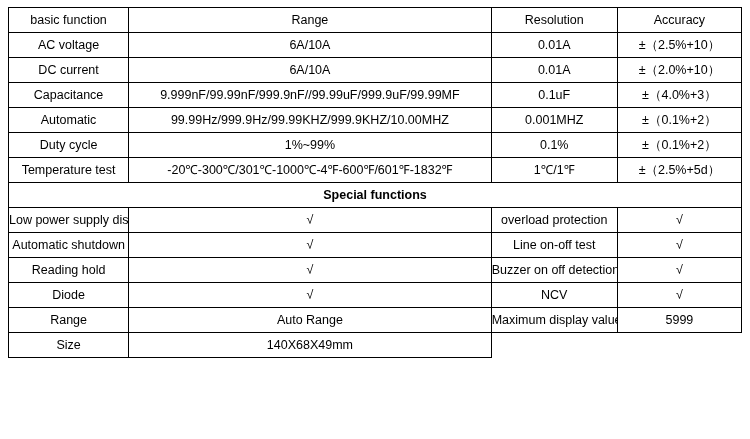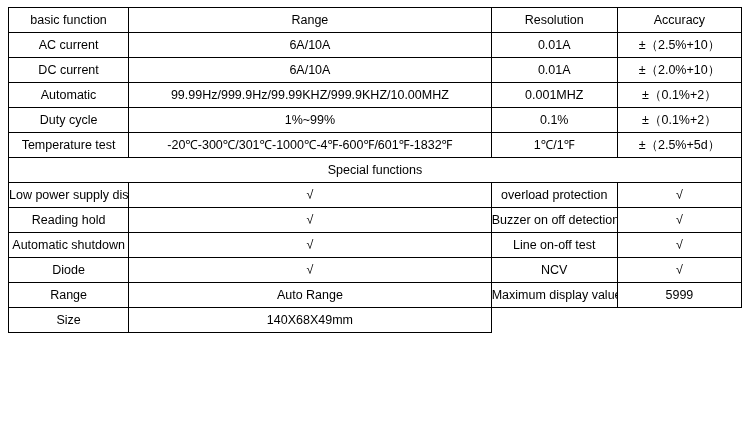--- a/index.html
+++ b/index.html
@@ -30,21 +30,21 @@
     height: 24px;
     white-space: nowrap;
     overflow: hidden;
   }
   .col-fn   { width: 120px; }
   .col-rng  { width: 362px; }
   .col-res  { width: 126px; }
   .col-acc  { width: 124px; }
 
   .hdr { font-size: 12.5px; margin-top: 32px; }
-  .sp-title { font-size: 12.5px; }
+  .sp-title { font-size: 12.5px; font-weight: bold; }
   .sf-label { font-size: 12.5px; }
   .check { font-size: 13px; }
   .small-note { font-size: 12px; }
 </style>
 </head>
 <body>
 
 <table id="spec-table">
   <colgroup>
     <col class="col-fn">
@@ -54,30 +54,36 @@
   </colgroup>
   <tbody>
     <tr>
       <td class="hdr">basic function</td>
       <td class="hdr">Range</td>
       <td class="hdr">Resolution</td>
       <td class="hdr">Accuracy</td>
     </tr>
 
     <tr>
-      <td>AC current</td>
+      <td>AC voltage</td>
       <td>6A/10A</td>
       <td>0.01A</td>
       <td>±（2.5%+10）</td>
     </tr>
     <tr>
       <td>DC current</td>
       <td>6A/10A</td>
       <td>0.01A</td>
       <td>±（2.0%+10）</td>
+    </tr>
+    <tr>
+      <td>Capacitance</td>
+      <td class="small-note">9.999nF/99.99nF/999.9nF//99.99uF/999.9uF/99.99MF</td>
+      <td>0.1uF</td>
+      <td>±（4.0%+3）</td>
     </tr>
     <tr>
       <td>Automatic</td>
       <td>99.99Hz/999.9Hz/99.99KHZ/999.9KHZ/10.00MHZ</td>
       <td>0.001MHZ</td>
       <td>±（0.1%+2）</td>
     </tr>
     <tr>
       <td>Duty cycle</td>
       <td>1%~99%</td>
@@ -95,29 +101,29 @@
       <td class="sp-title" colspan="4">Special functions</td>
     </tr>
 
     <tr>
       <td class="sf-label">Low power supply display</td>
       <td class="check">√</td>
       <td class="sf-label">overload protection</td>
       <td class="check">√</td>
     </tr>
     <tr>
+      <td class="sf-label">Automatic shutdown</td>
+      <td class="check">√</td>
+      <td class="sf-label">Line on-off test</td>
+      <td class="check">√</td>
+    </tr>
+    <tr>
       <td class="sf-label">Reading hold</td>
       <td class="check">√</td>
       <td class="sf-label">Buzzer on off detection</td>
-      <td class="check">√</td>
-    </tr>
-    <tr>
-      <td class="sf-label">Automatic shutdown</td>
-      <td class="check">√</td>
-      <td class="sf-label">Line on-off test</td>
       <td class="check">√</td>
     </tr>
     <tr>
       <td class="sf-label">Diode</td>
       <td class="check">√</td>
       <td class="sf-label">NCV</td>
       <td class="check">√</td>
     </tr>
     <tr>
       <td class="sf-label">Range</td>

